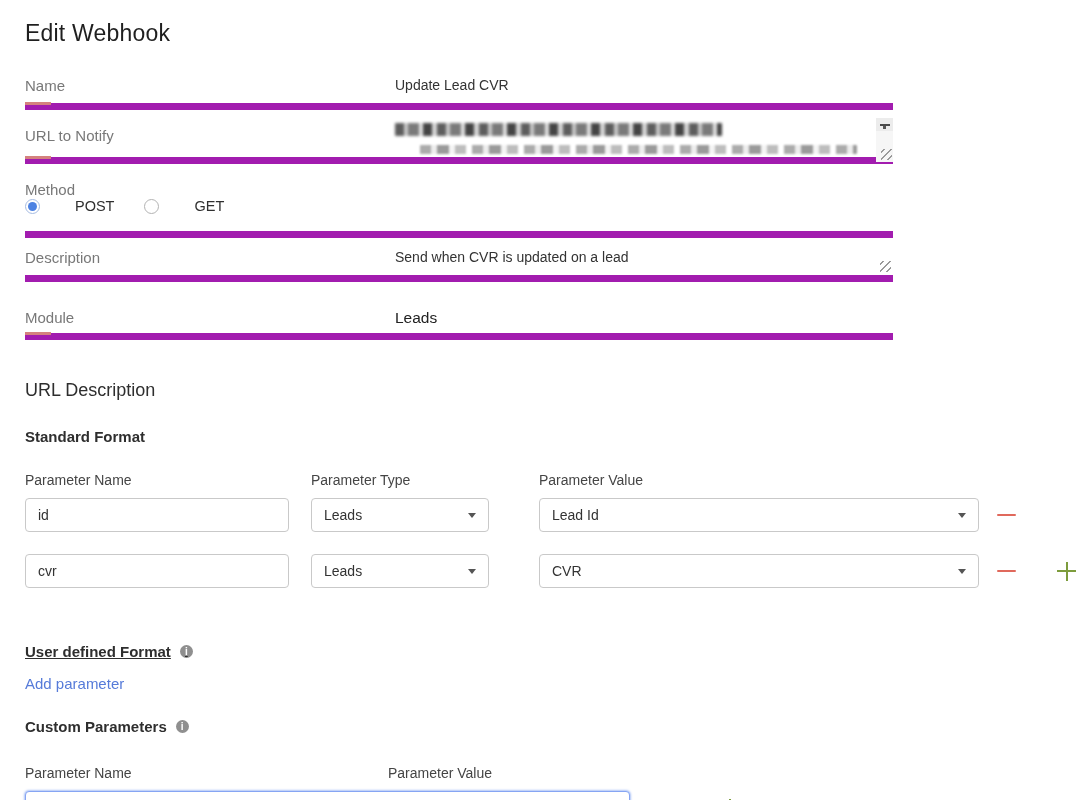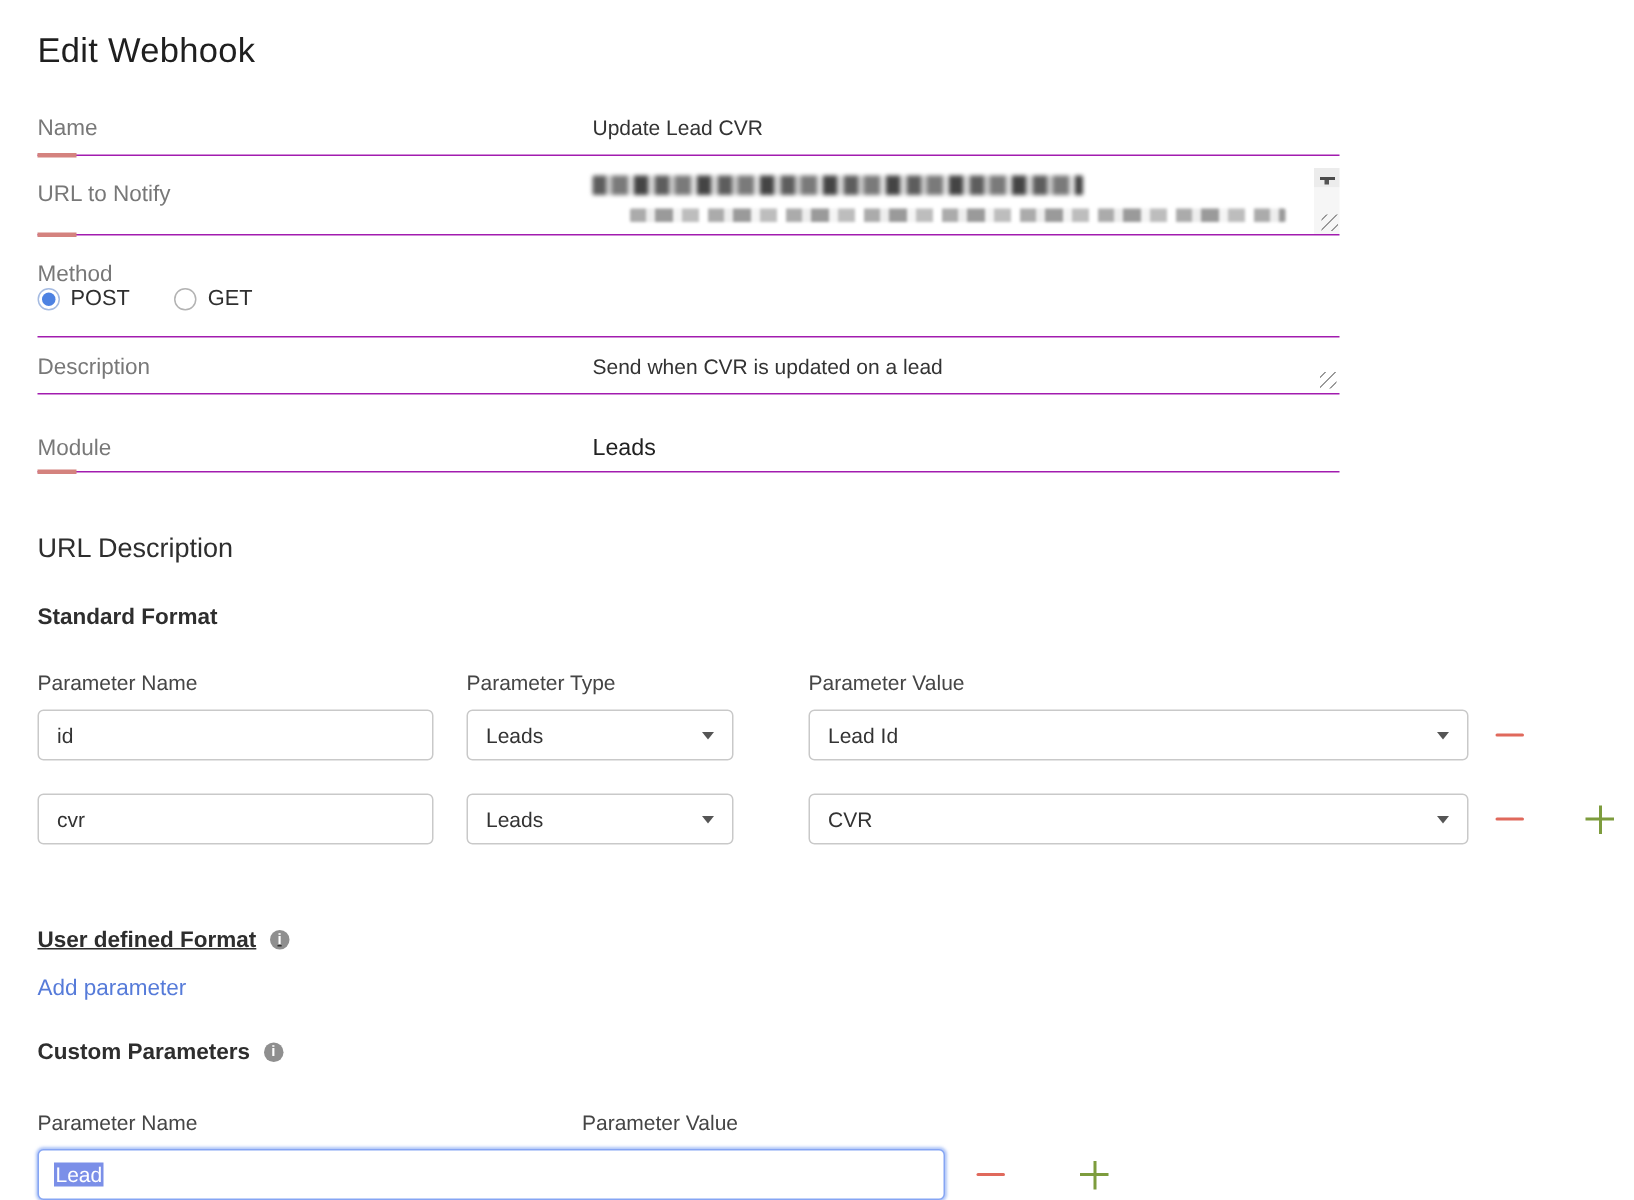--- a/index.html
+++ b/index.html
@@ -12,21 +12,21 @@
   body{
     width:1089px;height:800px;overflow:hidden;background:#fff;
     font-family:"Liberation Sans", sans-serif;color:#333;
   }
   .page{padding:20px 0 0 25px;}
 
   .page-title{font-size:23px;color:#1f1f1f;font-weight:400;letter-spacing:.2px;}
 
   
   .topform{width:868px;margin-top:26px;}
-  .form-row{display:flex;position:relative;border-bottom:1px solid #a21caf;}
+  .form-row{display:flex;position:relative;border-bottom:7px solid #a21caf;}
   .form-row.required::after{
     content:"";position:absolute;left:0;bottom:-2px;width:26px;height:3px;
     background:var(--accent-red,#d4827e);
   }
   .form-label{width:370px;flex-shrink:0;color:#787878;font-size:15px;}
   .form-value{flex:1;font-size:14px;color:#333;position:relative;}
 
   .row-name{padding:4px 0 9px;}
   .row-url{padding:4px 0 3px;min-height:53px;}
   .row-url .form-label{padding-top:13px;}
@@ -55,21 +55,21 @@
     width:11px;height:11px;
     background:repeating-linear-gradient(135deg,transparent 0 2px,#9a9a9a 2px 3px,transparent 3px 5px);
   }
   .uw-bottom .grip{position:absolute;right:1px;bottom:2px;}
   .row-desc .form-value{position:static;}
   .row-desc{position:relative;}
   .row-desc .grip{position:absolute;right:2px;bottom:3px;}
 
   
   .radio-group{display:flex;align-items:center;}
-  .radio-opt{display:flex;align-items:center;margin-right:30px;cursor:pointer;}
+  .radio-opt{display:flex;align-items:center;margin-right:30px;cursor:pointer;gap:28px;}
   .radio{width:15px;height:15px;border-radius:50%;border:1px solid #b3b3b3;background:#fff;
          display:flex;align-items:center;justify-content:center;}
   .radio.checked{border-color:#a5bbe2;}
   .radio.checked .dot{width:9px;height:9px;border-radius:50%;background:var(--radio-blue,#4d82e2);}
   .radio-text{margin-left:7px;font-size:14.5px;color:#2f2f2f;}
 
   
   .section-title{font-size:18px;color:#2e2e2e;margin-top:40px;}
   .subsection-title{font-size:15px;font-weight:bold;color:#2e2e2e;margin-top:27px;display:flex;align-items:center;}
   .info-icon{

